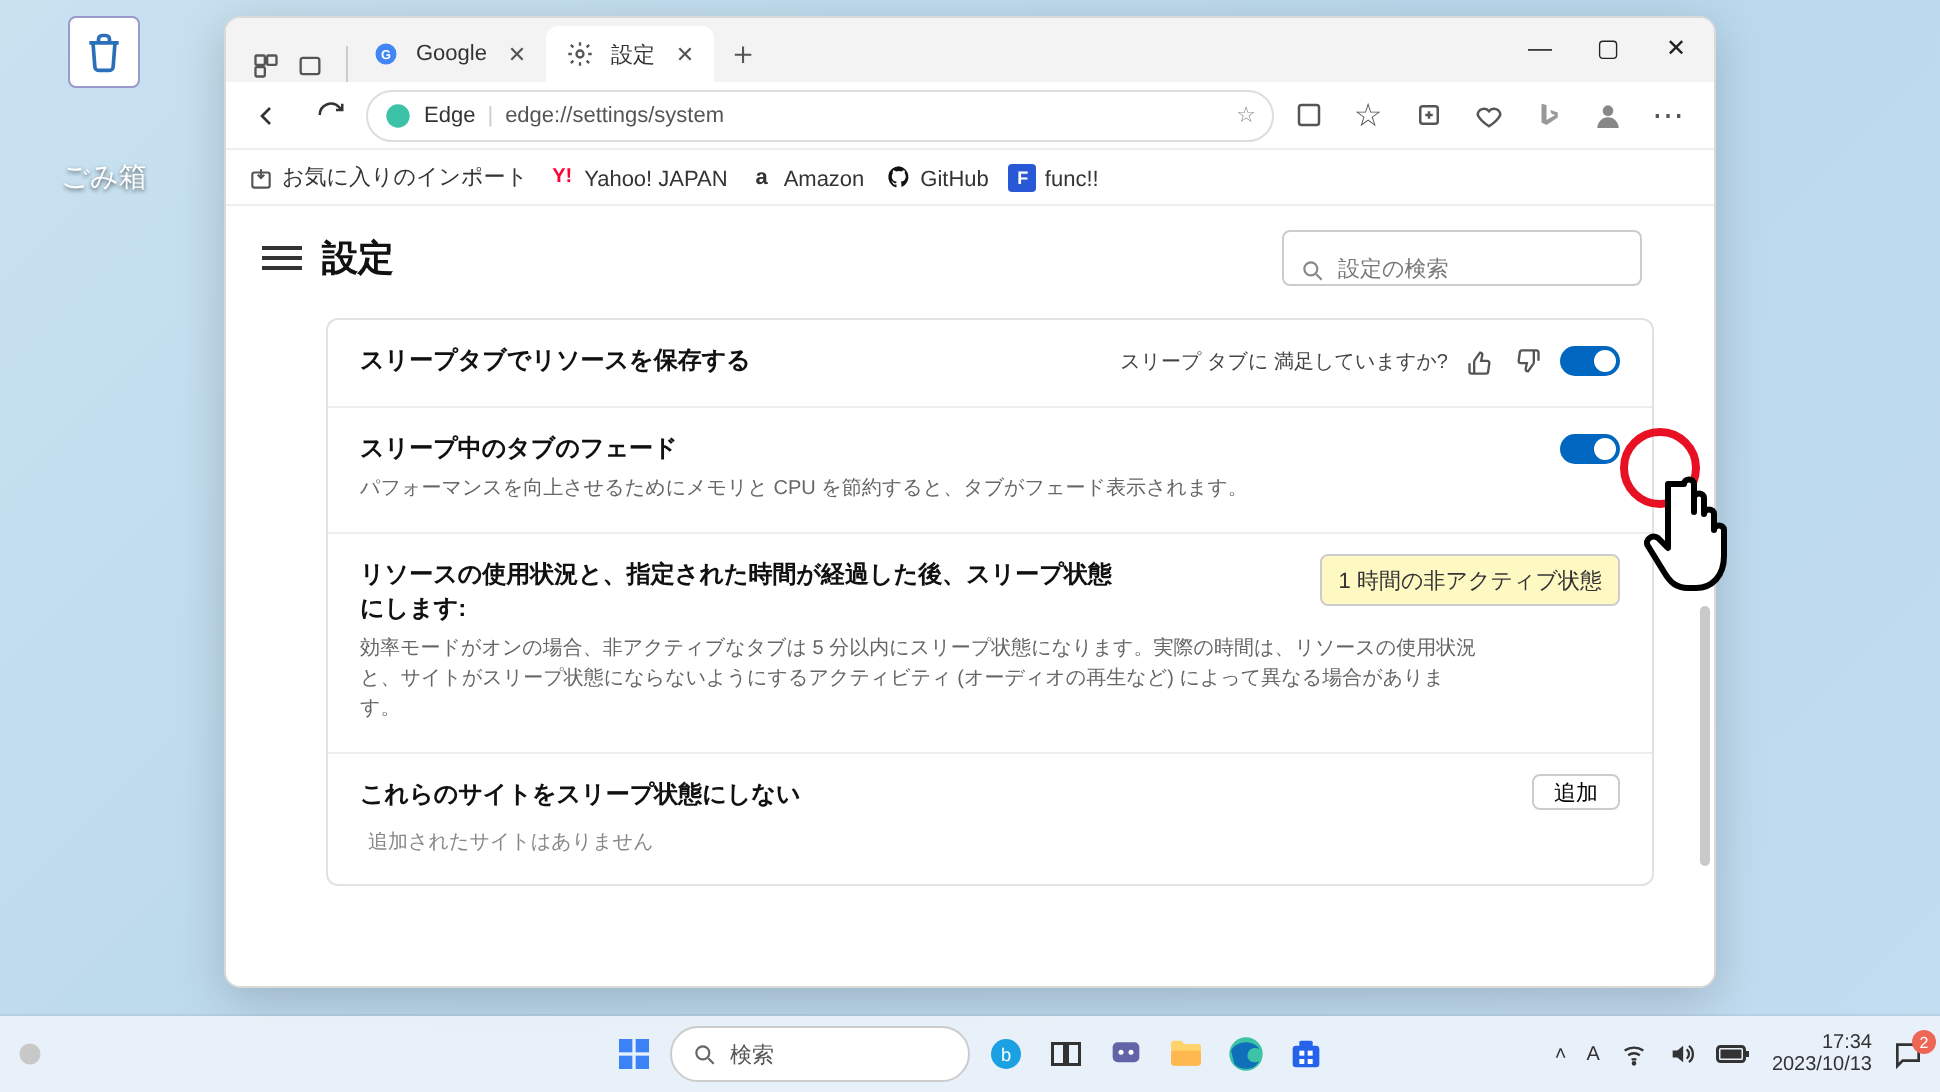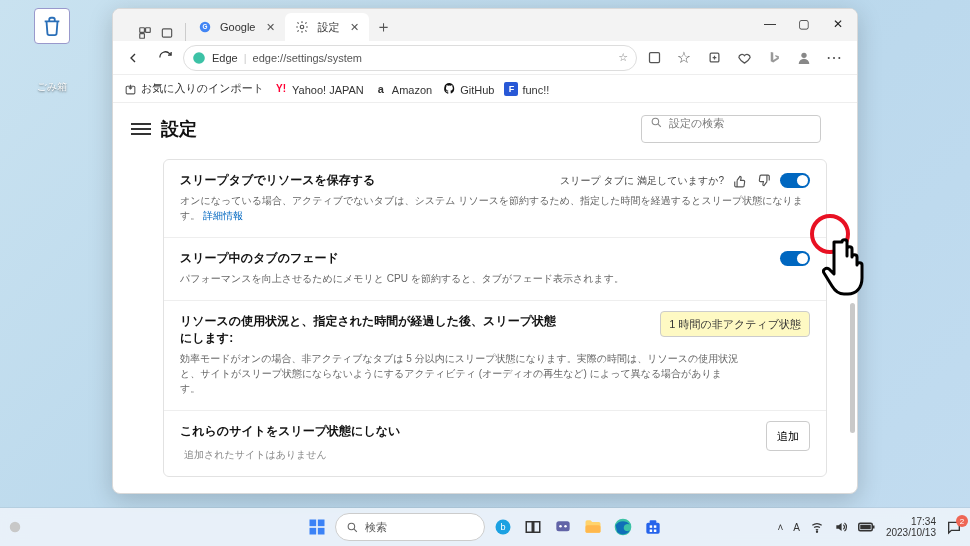--- a/index.html
+++ b/index.html
@@ -3,27 +3,27 @@
 <meta charset="utf-8">
 <style>
   * { box-sizing: border-box; margin: 0; padding: 0; font-family: "Segoe UI", "Yu Gothic UI", "Meiryo", sans-serif; }
   html, body { width: 970px; height: 546px; overflow: hidden; }
   body { background: linear-gradient(135deg, #c9e2f0 0%, #bad8ec 50%, #c2dcf0 100%); position: relative; }
 
   
   .desktop-icon { position: absolute; top: 8px; left: 28px; width: 48px; text-align: center; }
   .desktop-icon .bin { width: 36px; height: 36px; margin: 0 auto 2px; background: #fff; border: 1px solid #99c; border-radius: 4px; display:flex; align-items:center; justify-content:center; }
   .desktop-icon .bin svg { width:22px; height:22px; }
-  .desktop-icon .lbl { color:#fff; font-size:10px; text-shadow:0 1px 2px rgba(0,0,0,.6); word-break:break-all;margin-top:36px; }
+  .desktop-icon .lbl { color:#fff; font-size:14px; text-shadow:0 1px 2px rgba(0,0,0,.6); word-break:break-all;margin-top:36px; }
 
   
   .browser { position:absolute; top:8px; left:112px; width:746px; height:486px; background:#fff; border-radius:8px; box-shadow:0 6px 24px rgba(0,0,0,.18); display:flex; flex-direction:column; overflow:hidden; border:1px solid #d9d9d9; }
 
   
-  .tabstrip { height:32px; background:#f3f3f3; display:flex; align-items:flex-end; padding-left:16px; position:relative; }
+  .tabstrip { height:32px; background:#f3f3f3; display:flex; align-items:flex-end; padding-left:4px; position:relative; }
   .tabstrip .pre-icons { display:flex; align-items:center; gap:6px; padding:0 8px; }
   .tabstrip .pre-icons .ico { width:16px; height:16px; color:#555; display:flex; align-items:center; justify-content:center; }
   .tabstrip .sep { width:1px; height:18px; background:#ccc; margin:0 2px; }
   .tab { height:28px; display:flex; align-items:center; padding:0 8px 0 10px; gap:8px; font-size:11px; color:#333; max-width:180px; border-radius:6px 6px 0 0; }
   .tab.active { background:#fff; }
   .tab .favicon { width:14px; height:14px; flex-shrink:0; }
   .tab .tlabel { flex:1; white-space:nowrap; overflow:hidden; text-overflow:ellipsis; }
   .tab .tclose { width:14px; height:14px; display:flex; align-items:center; justify-content:center; color:#555; }
   .newtab { width:28px; height:28px; display:flex; align-items:center; justify-content:center; color:#555; }
   .win-controls { position:absolute; right:2px; top:2px; display:flex; }
@@ -41,37 +41,37 @@
   .favbar { height:28px; display:flex; align-items:center; gap:10px; padding:0 10px; border-bottom:1px solid #eee; font-size:11px; color:#333; }
   .favbar .fav { display:flex; align-items:flex-end; gap:4px; }
   .favbar .fic { width:14px; height:14px; display:flex; align-items:center; justify-content:center; }
 
   
   .content { flex:1; overflow:auto; position:relative; }
   .settings-head { display:flex; align-items:center; padding:12px 18px 8px; gap:10px; }
   .hamburger { width:20px; height:20px; display:flex; flex-direction:column; justify-content:center; gap:3px; }
   .hamburger span { height:2px; background:#333; }
   .settings-head h1 { font-size:18px; font-weight:600; color:#111; flex:1; }
-  .search-box { width:180px; height:28px; border:1px solid #ccc; border-radius:4px; display:flex; align-items:flex-start; padding:0 8px; gap:6px; color:#777; font-size:11px; margin-right:18px; }
+  .search-box { width:180px; height:28px; border:1px solid #ccc; border-radius:4px; display:flex; align-items:flex-end; padding:0 8px; gap:6px; color:#777; font-size:11px; margin-right:18px; }
 
   .panel { margin:8px 30px 0 50px; border:1px solid #e2e2e2; border-radius:6px; padding:0; }
   .setting-row { padding:12px 16px 14px; border-bottom:1px solid #eee; position:relative; }
   .setting-row:last-child { border-bottom:none; }
   .sr-head { display:flex; align-items:center; gap:8px; }
   .sr-title { font-size:12px; font-weight:600; color:#111; flex:1; }
   .sr-desc { font-size:10px; color:#666; margin-top:4px; line-height:1.5; }
   .link { color:#0067c0; }
 
   .toggle { width:30px; height:15px; border-radius:8px; background:#0067c0; position:relative; flex-shrink:0; }
   .toggle::after { content:""; position:absolute; right:2px; top:2px; width:11px; height:11px; background:#fff; border-radius:50%; }
   .feedback { font-size:10px; color:#444; }
   .thumb { width:16px; height:16px; color:#555; display:flex; align-items:center; justify-content:center; }
 
   .dropdown { position:absolute; right:16px; top:10px; border:1px solid #ccc; border-radius:4px; height:26px; padding:0 8px; font-size:11px; display:flex; align-items:center; color:#333; background:#fef9c3; }
-  .add-btn { position:absolute; right:16px; top:10px; border:1px solid #ccc; border-radius:4px; height:30px; padding:0 10px; font-size:11px; display:flex; align-items:center; background:#fff; }
+  .add-btn { position:absolute; right:16px; top:10px; border:1px solid #ccc; border-radius:4px; height:18px; padding:0 10px; font-size:11px; display:flex; align-items:center; background:#fff; }
   .empty-sites { font-size:10px; color:#888; padding:8px 0 0 4px; }
 
   
   .callout-circle { position:absolute; border:4px solid #e81123; border-radius:50%; width:40px; height:40px; pointer-events:none; }
   .cursor-hand { position:absolute; pointer-events:none; }
 
   
   .fake-scroll { position:absolute; right:2px; top:200px; width:5px; height:130px; background:#c9c9c9; border-radius:3px; }
 
   
@@ -261,24 +261,20 @@
                 <path d="M7 22V11M3 13v7a2 2 0 002 2h12a2 2 0 002-2l1-7a2 2 0 00-2-2h-5l1-5a2 2 0 00-2-2l-5 7"></path>
               </svg>
             </span>
           <span class="thumb">
               <svg width="14" height="14" viewBox="0 0 24 24" fill="none" stroke="#555" stroke-width="2">
                 <path d="M17 2v11M21 11V4a2 2 0 00-2-2H7a2 2 0 00-2 2l-1 7a2 2 0 002 2h5l-1 5a2 2 0 002 2l5-7"></path>
               </svg>
             </span>
           <div class="toggle"></div>
         </div>
-        <div class="sr-desc">
-          <span>オンになっている場合、アクティブでないタブは、システム リソースを節約するため、指定した時間を経過するとスリープ状態になります。</span>
-          <a class="link">詳細情報</a>
-        </div>
       </div>
 
       <div class="setting-row">
         <div class="sr-head">
           <div class="sr-title">スリープ中のタブのフェード</div>
           <div class="toggle"></div>
         </div>
         <div class="sr-desc">パフォーマンスを向上させるためにメモリと CPU を節約すると、タブがフェード表示されます。</div>
       </div>
 

